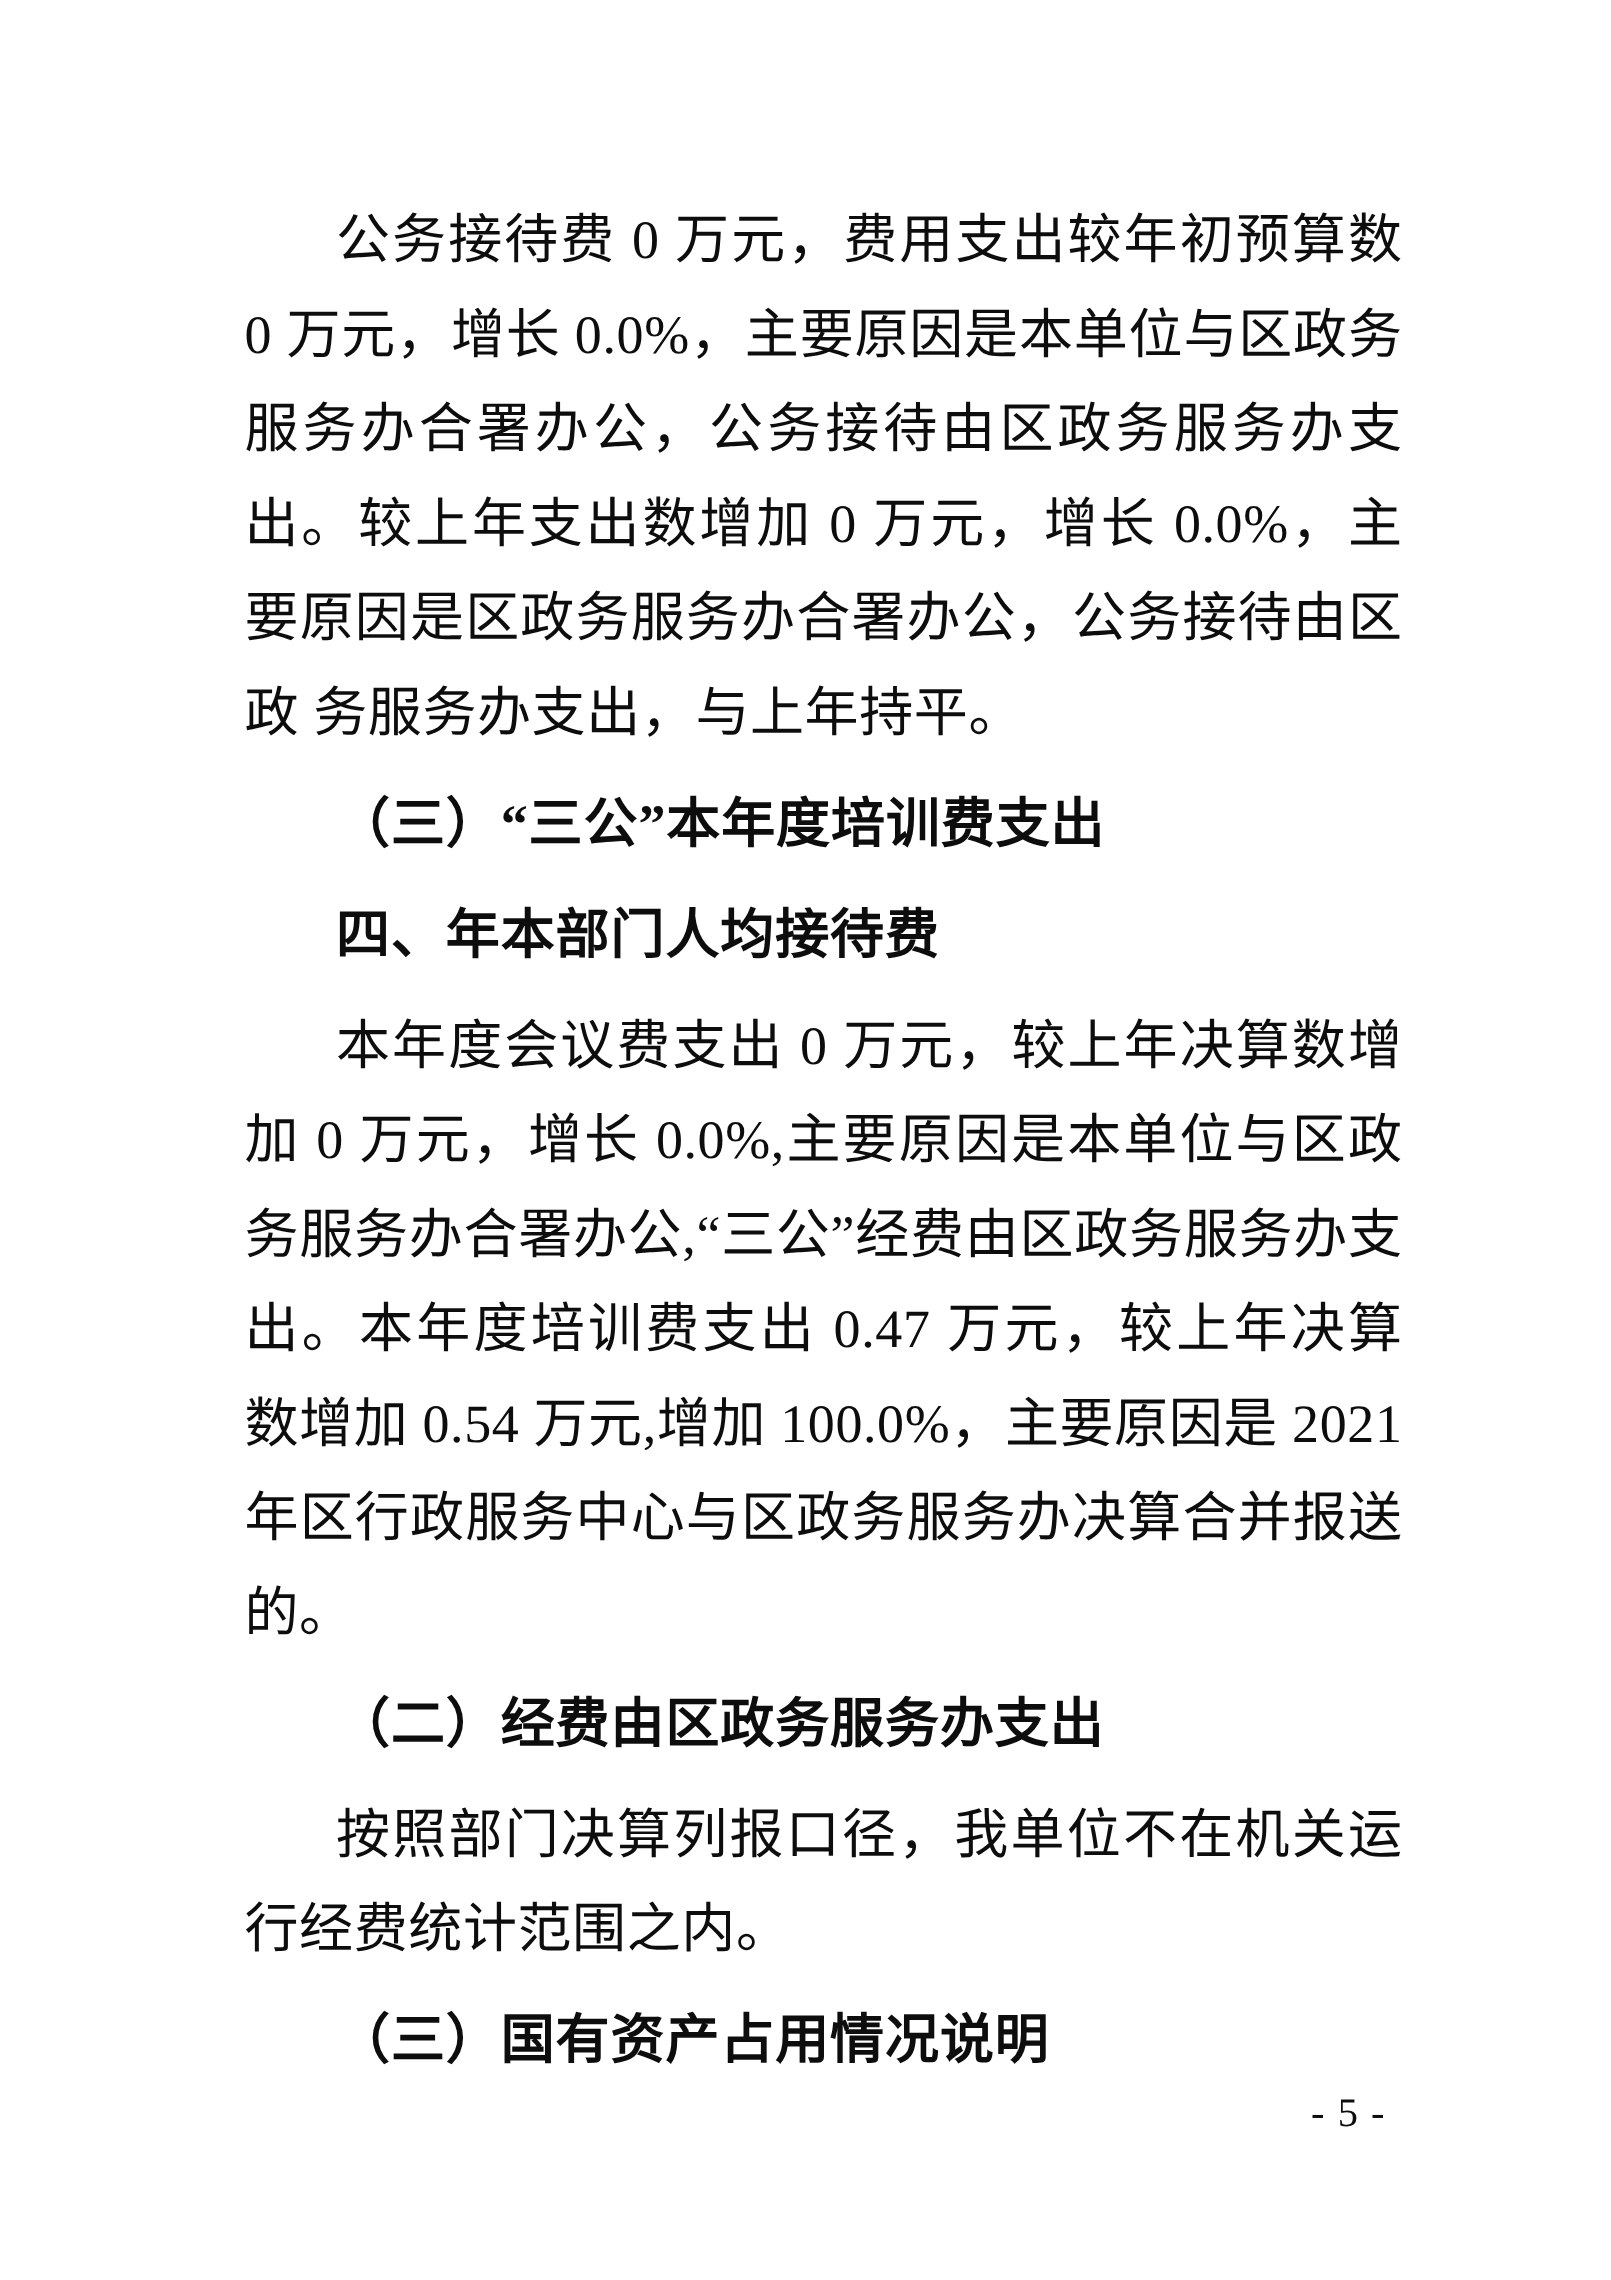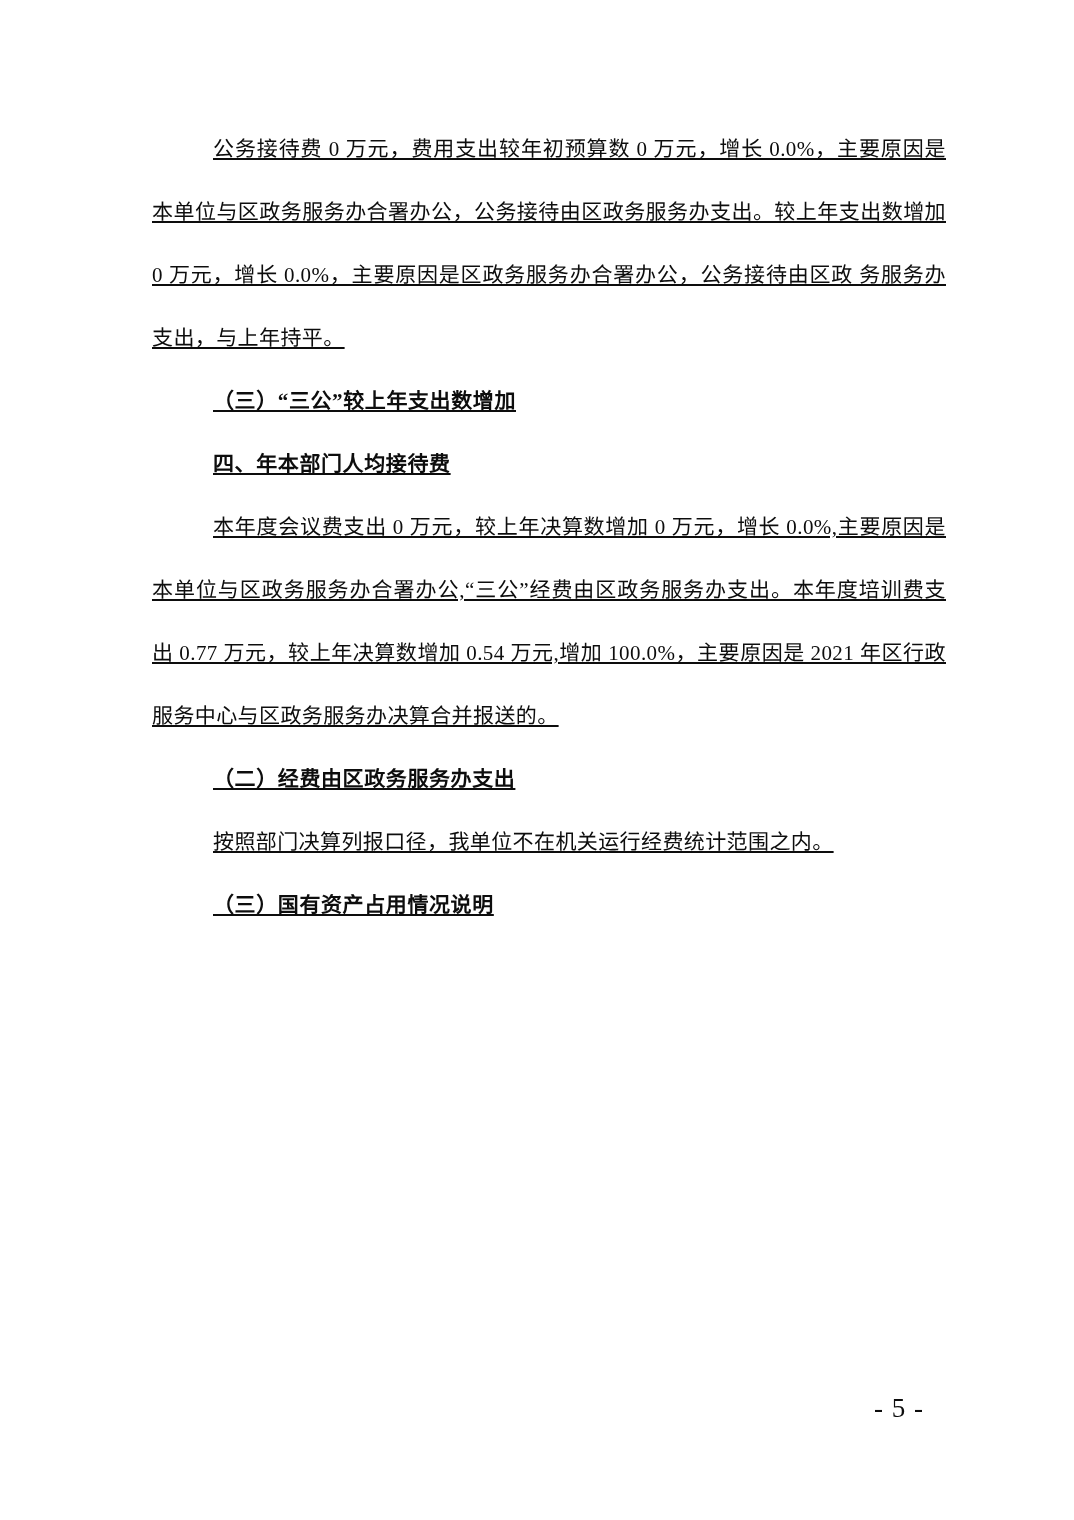--- a/index.html
+++ b/index.html
@@ -22,27 +22,26 @@
     left: 0;
     width: 1074px;
     height: 1520px;
     box-sizing: border-box;
     padding: 118px 128px 60px 152px;
   }
   .doc-body {
     width: 794px;
   }
   p {
-    margin: 0;
-    font-size: 21px;
+    margin: 11px;
+    font-size: 36px;
     line-height: 63px;
     text-align: justify;
     text-justify: inter-ideograph;
     letter-spacing: 0.4px;
-    text-decoration: underline;
   }
   p.indent {
     text-indent: 61px;
   }
   p.heading {
     font-weight: bold;
     text-indent: 61px;
     letter-spacing: 0.6px;
   }
   .page-number {
@@ -56,27 +55,27 @@
   }
 </style>
 </head>
 <body>
 
 <div class="page">
   <div class="doc-body">
 
     <p class="indent">公务接待费 0 万元，费用支出较年初预算数 0 万元，增长 0.0%，主要原因是本单位与区政务服务办合署办公，公务接待由区政务服务办支出。较上年支出数增加 0 万元，增长 0.0%，主要原因是区政务服务办合署办公，公务接待由区政 务服务办支出，与上年持平。</p>
 
-    <p class="heading">（三）“三公”较上年支出数增加</p>
+    <p class="heading">（三）“三公”本年度培训费支出</p>
 
 
     <p class="heading">四、年本部门人均接待费</p>
 
 
-    <p class="indent">本年度会议费支出 0 万元，较上年决算数增加 0 万元，增长 0.0%,主要原因是本单位与区政务服务办合署办公,“三公”经费由区政务服务办支出。本年度培训费支出 0.77 万元，较上年决算数增加 0.54 万元,增加 100.0%，主要原因是 2021 年区行政服务中心与区政务服务办决算合并报送的。</p>
+    <p class="indent">本年度会议费支出 0 万元，较上年决算数增加 0 万元，增长 0.0%,主要原因是本单位与区政务服务办合署办公,“三公”经费由区政务服务办支出。本年度培训费支出 0.47 万元，较上年决算数增加 0.54 万元,增加 100.0%，主要原因是 2021 年区行政服务中心与区政务服务办决算合并报送的。</p>
 
     <p class="heading">（二）经费由区政务服务办支出</p>
 
     <p class="indent">按照部门决算列报口径，我单位不在机关运行经费统计范围之内。</p>
 
     <p class="heading">（三）国有资产占用情况说明</p>
 
   </div>
 
   <div class="page-number">- 5 -</div>

